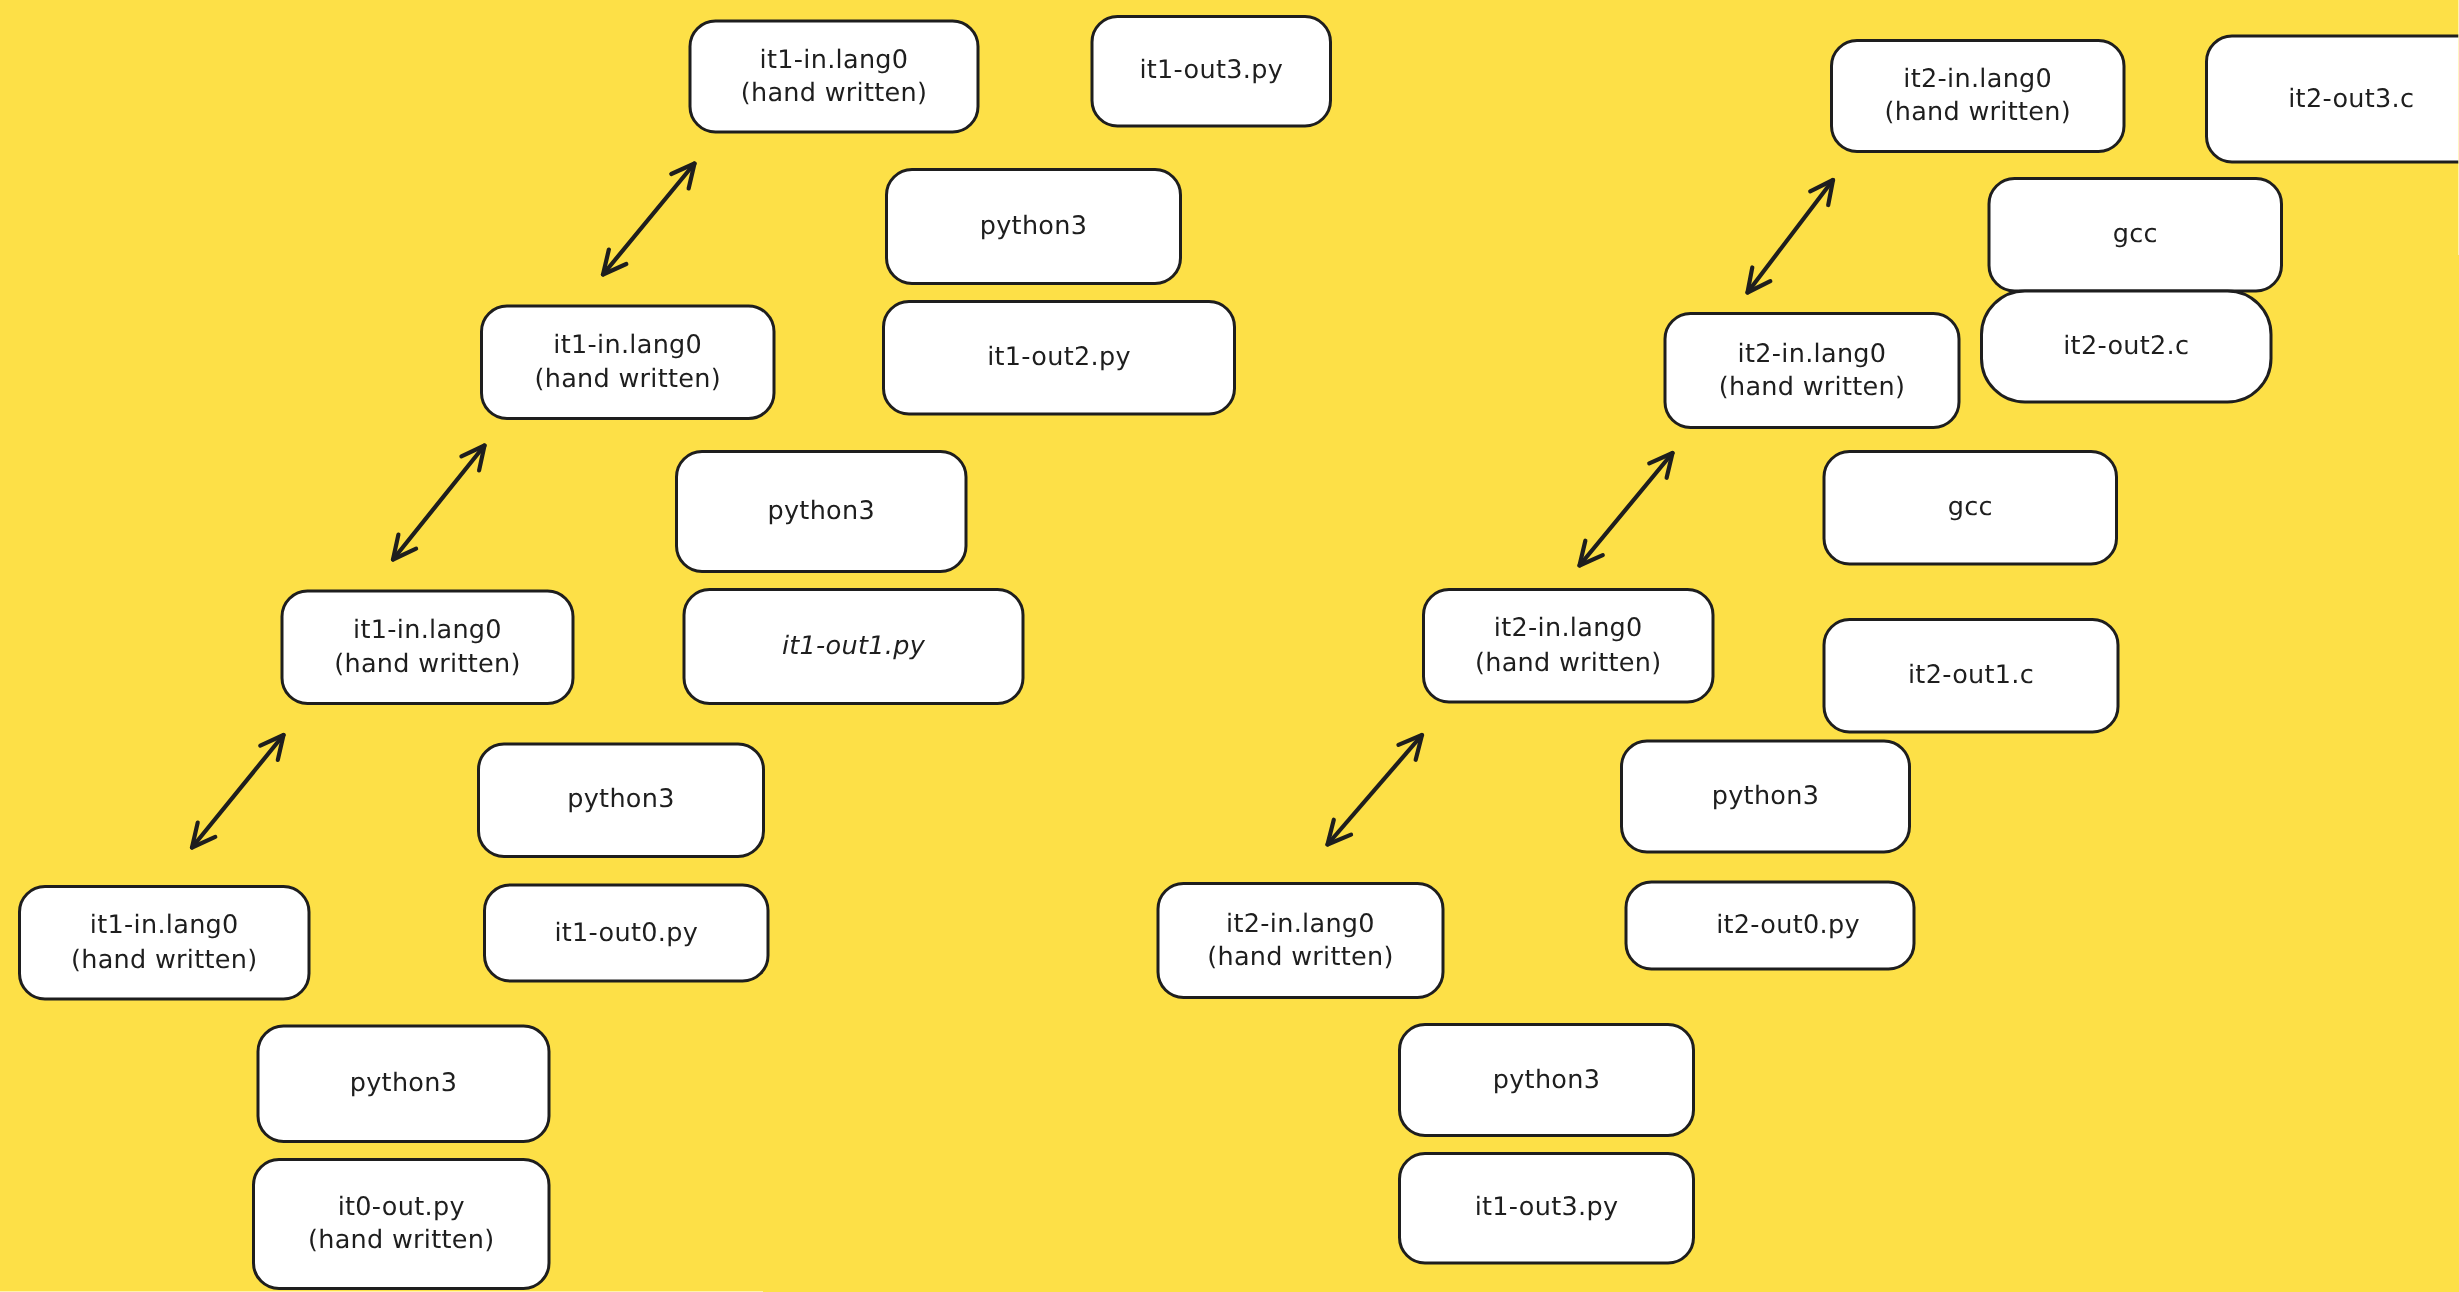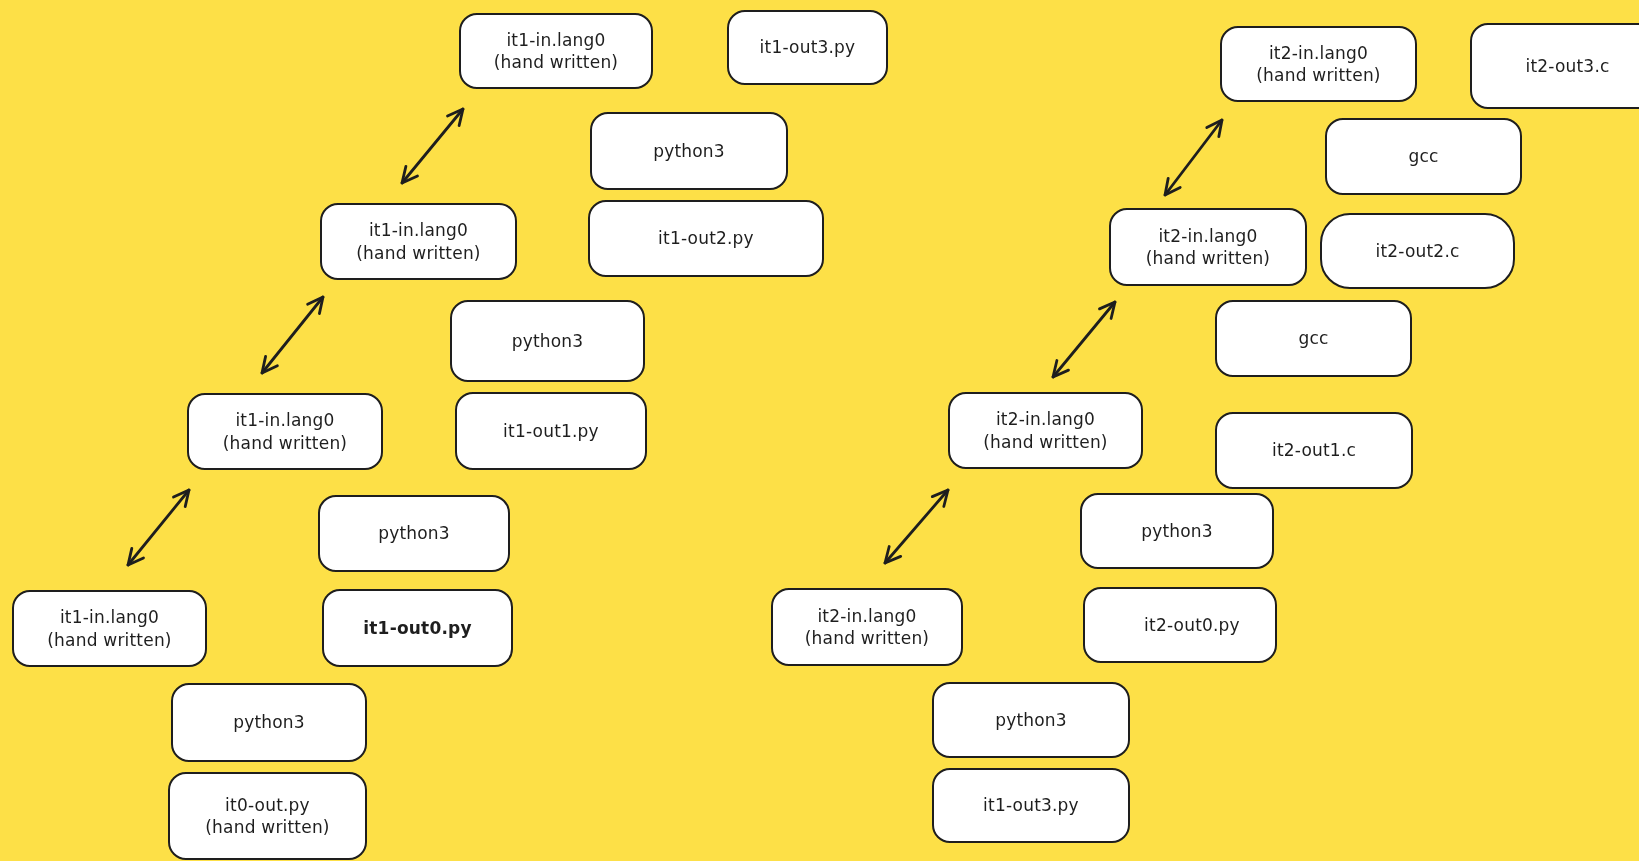--- a/index.html
+++ b/index.html
@@ -100,31 +100,31 @@
     <div class="node" style="left: 588px; top: 200px; width: 236px; height: 77px; border-color: rgb(30, 30, 30);">
       <span class="node-label">it1-out2.py</span>
     </div>
     <div class="node" style="left: 320px; top: 203px; width: 197px; height: 77px; border-color: rgb(30, 30, 30);">
       <span class="node-label">it1-in.lang0
 (hand written)</span>
     </div>
     <div class="node" style="left: 450px; top: 300px; width: 195px; height: 82px; border-color: rgb(30, 30, 30);">
       <span class="node-label">python3</span>
     </div>
-    <div class="node" style="left: 455px; top: 392px; width: 192px; height: 78px; border-color: rgb(30, 30, 30);">
+    <div class="node" style="left: 455px; top: 392px; width: 228px; height: 78px; border-color: rgb(30, 30, 30); font-style: italic;">
       <span class="node-label">it1-out1.py</span>
     </div>
     <div class="node" style="left: 187px; top: 393px; width: 196px; height: 77px; border-color: rgb(30, 30, 30);">
       <span class="node-label">it1-in.lang0
 (hand written)</span>
     </div>
     <div class="node" style="left: 318px; top: 495px; width: 192px; height: 77px; border-color: rgb(30, 30, 30);">
       <span class="node-label">python3</span>
     </div>
-    <div class="node" style="left: 322px; top: 589px; width: 191px; height: 78px; border-color: rgb(30, 30, 30); font-weight: bold;">
+    <div class="node" style="left: 322px; top: 589px; width: 191px; height: 66px; border-color: rgb(30, 30, 30);">
       <span class="node-label">it1-out0.py</span>
     </div>
     <div class="node" style="left: 12px; top: 590px; width: 195px; height: 77px; border-color: rgb(30, 30, 30);">
       <span class="node-label">it1-in.lang0
 (hand written)</span>
     </div>
     <div class="node" style="left: 171px; top: 683px; width: 196px; height: 79px; border-color: rgb(30, 30, 30);">
       <span class="node-label">python3</span>
     </div>
     <div class="node" style="left: 168px; top: 772px; width: 199px; height: 88px; border-color: rgb(30, 30, 30);">
@@ -134,41 +134,41 @@
     <div class="node" style="left: 1220px; top: 26px; width: 197px; height: 76px; border-color: rgb(30, 30, 30);">
       <span class="node-label">it2-in.lang0
 (hand written)</span>
     </div>
     <div class="node" style="left: 1433px; top: 23px; width: 195px; height: 86px; border-color: rgb(30, 30, 30); margin-left: 37px;">
       <span class="node-label">it2-out3.c</span>
     </div>
     <div class="node" style="left: 1325px; top: 118px; width: 197px; height: 77px; border-color: rgb(30, 30, 30);">
       <span class="node-label">gcc</span>
     </div>
-    <div class="node" style="left: 1320px; top: 213px; width: 195px; height: 76px; border-color: rgb(30, 30, 30); border-radius: 30px;">
+    <div class="node" style="left: 1320px; top: 193px; width: 195px; height: 76px; border-color: rgb(30, 30, 30); border-radius: 30px;">
       <span class="node-label">it2-out2.c</span>
     </div>
     <div class="node" style="left: 1109px; top: 208px; width: 198px; height: 78px; border-color: rgb(30, 30, 30);">
       <span class="node-label">it2-in.lang0
 (hand written)</span>
     </div>
     <div class="node" style="left: 1215px; top: 300px; width: 197px; height: 77px; border-color: rgb(30, 30, 30);">
       <span class="node-label">gcc</span>
     </div>
     <div class="node" style="left: 1215px; top: 388px; width: 198px; height: 77px; border-color: rgb(30, 30, 30); margin-top: 24px;">
       <span class="node-label">it2-out1.c</span>
     </div>
     <div class="node" style="left: 948px; top: 392px; width: 195px; height: 77px; border-color: rgb(30, 30, 30);">
       <span class="node-label">it2-in.lang0
 (hand written)</span>
     </div>
     <div class="node" style="left: 1080px; top: 493px; width: 194px; height: 76px; border-color: rgb(30, 30, 30);">
       <span class="node-label">python3</span>
     </div>
-    <div class="node" style="left: 1083px; top: 587px; width: 194px; height: 76px; border-color: rgb(30, 30, 30); padding-left: 24px;">
+    <div class="node" style="left: 1083px; top: 587px; width: 194px; height: 60px; border-color: rgb(30, 30, 30); padding-left: 24px;">
       <span class="node-label">it2-out0.py</span>
     </div>
     <div class="node" style="left: 771px; top: 588px; width: 192px; height: 78px; border-color: rgb(30, 30, 30);">
       <span class="node-label">it2-in.lang0
 (hand written)</span>
     </div>
     <div class="node" style="left: 932px; top: 682px; width: 198px; height: 76px; border-color: rgb(30, 30, 30);">
       <span class="node-label">python3</span>
     </div>
     <div class="node" style="left: 932px; top: 768px; width: 198px; height: 75px; border-color: rgb(30, 30, 30);">

